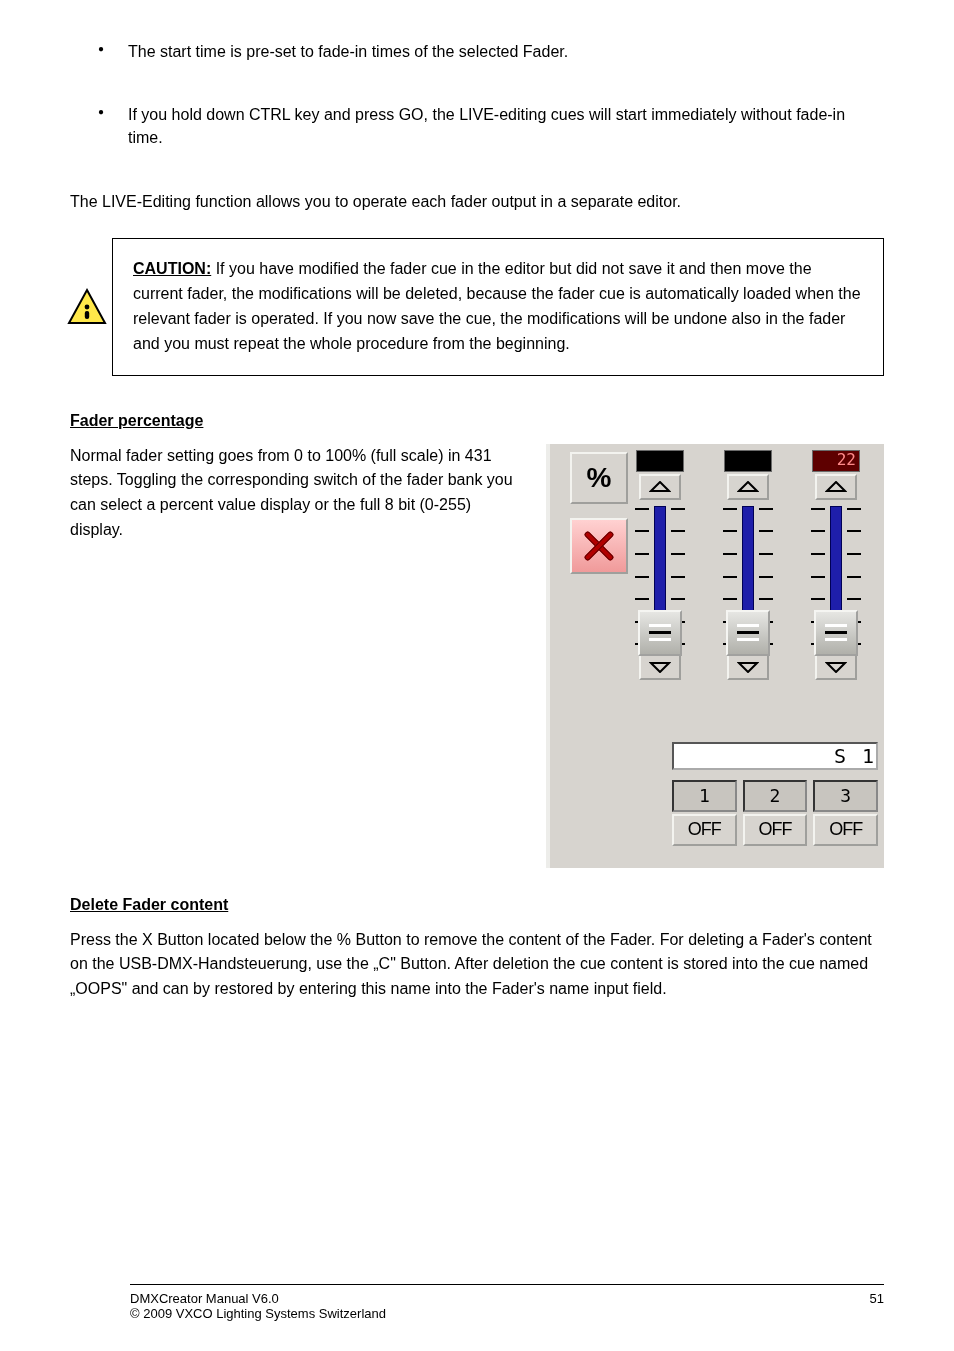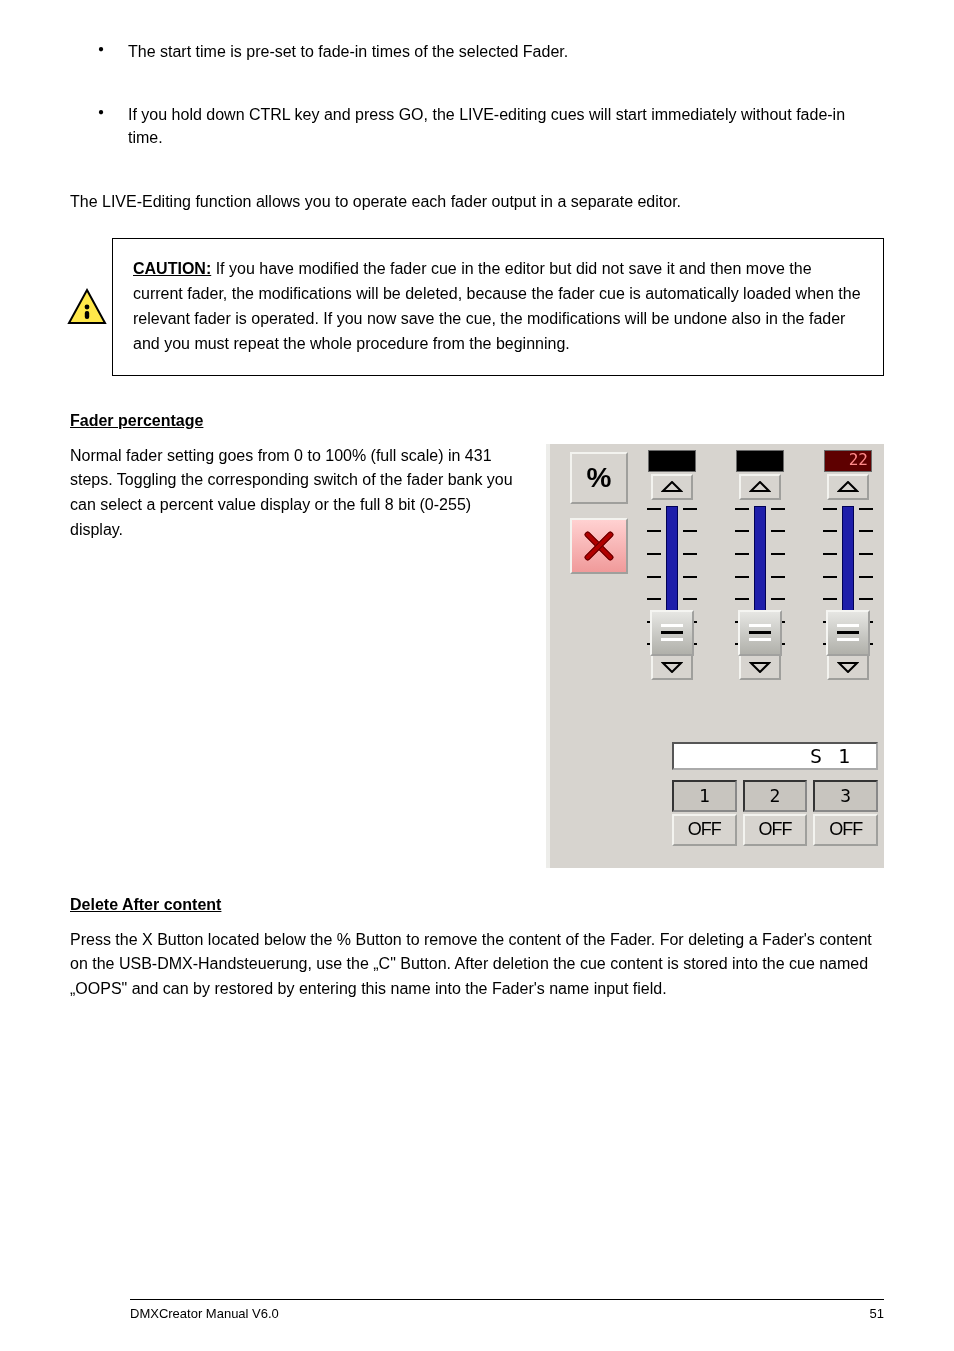--- a/index.html
+++ b/index.html
@@ -144,21 +144,21 @@
     left: 50%;
     top: 50%;
     box-shadow: 0 0 0 1px #5a0000 inset;
   }
   .btn.x::before { transform: translate(-50%,-50%) rotate(45deg); }
   .btn.x::after  { transform: translate(-50%,-50%) rotate(-45deg); }
 
   
   .faders {
     position: absolute;
-    right: 2px;
+    right: 14px;
     top: 6px;
     display: flex;
     gap: 20px;
   }
   .fader-col {
     width: 68px;
     display: flex;
     flex-direction: column;
     align-items: center;
   }
@@ -255,21 +255,21 @@
     left: 122px;
     right: 6px;
     top: 298px;
     height: 28px;
     border: 2px inset #aaa;
     background: #fff;
     font-family: "Lucida Console", monospace;
     font-size: 20px;
     letter-spacing: 2px;
     text-align: right;
-    padding-right: 24px;
+    padding-right: 0;
     line-height: 24px;
     box-sizing: border-box;
   }
 
   .num-row, .off-row {
     position: absolute;
     left: 122px;
     right: 6px;
     display: flex;
     gap: 6px;
@@ -527,23 +527,24 @@
         <div class="num-cell sunken">3</div>
       </div>
       <div class="off-row">
         <div class="off-cell">OFF</div>
         <div class="off-cell">OFF</div>
         <div class="off-cell">OFF</div>
       </div>
     </div>
   </div>
 
-  <div class="section-head" style="margin-top:28px;">Delete After content</div>
+  <div class="section-head" style="margin-top:28px;">Delete Fader content</div>
   <div class="bottom-para">Press the X Button located below the % Button to remove the content of the Fader. For deleting a Fader's content on the USB-DMX-Handsteuerung, use the „C" Button. After deletion the cue content is stored into the cue named „OOPS" and can by restored by entering this name into the Fader's name input field.</div>
 
   <div class="footer">
     <div class="line1">
       <span>DMXCreator Manual V6.0</span>
       <span>51</span>
     </div>
+    <div>© 2009 VXCO Lighting Systems Switzerland</div>
   </div>
 
 </div>
 
 </body></html>

